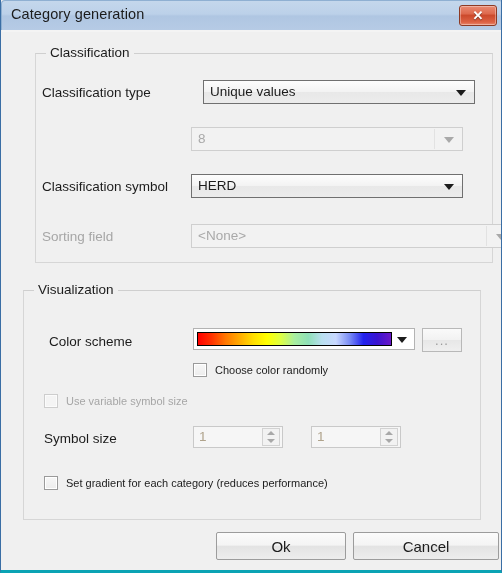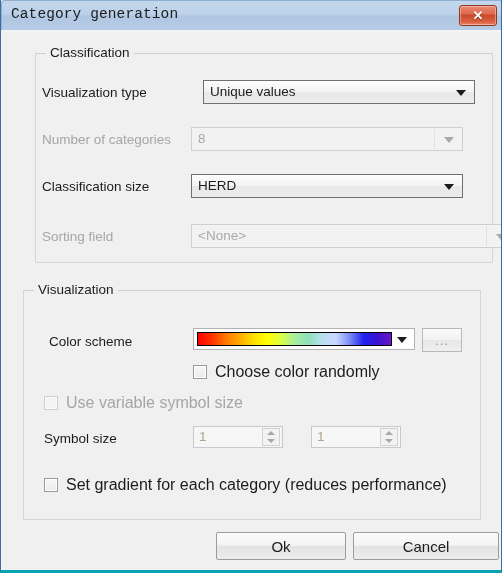--- a/index.html
+++ b/index.html
@@ -35,21 +35,20 @@
     border-radius: 4px 4px 0 0;
   }
   .titlebar-text {
     position: absolute;
     left: 9px;
     top: 5px;
     font-size: 14.5px;
     color: #1c1c1c;
     letter-spacing: 0.1px;
     white-space: nowrap;
-    font-family: Liberation Mono, monospace;
   }
   .close-btn {
     position: absolute;
     right: 5px;
     top: 4px;
     width: 38px;
     height: 21px;
     border-radius: 3px;
     background: linear-gradient(to bottom, #e98a72 0%, #de6a4e 40%, #cc4a2c 50%, #dd6244 85%, #e88a70 100%);
     border: 1px solid #8d3a24;
@@ -210,21 +209,21 @@
     cursor: pointer;
   }
   .checkbox.disabled {
     border: 1px solid #cdcdcd;
     background: #f4f4f4;
     box-shadow: inset 0 0 0 1px #fbfbfb;
     cursor: default;
   }
   .checkrow .ctext {
     margin-left: 8px;
-    font-size: 16px;
+    font-size: 11px;
     color: #1c1c1c;
     white-space: nowrap;
   }
   .checkrow .ctext.disabled { color: #a6a6a6; }
 
   
   .spinner {
     position: absolute;
     box-sizing: border-box;
     height: 22px;
@@ -303,34 +302,33 @@
     <div class="close-btn">
       <div class="close-x">✕</div>
     </div>
   </div>
   <div class="titlebar-underline"></div>
 
   <div class="groupbox" style="left:34px; top:53px; width:458px; height:210px;">
     <div class="group-title">Classification</div>
   </div>
 
-  <div class="flabel" style="left:41px; top:85px;">Visualization type</div>
+  <div class="flabel" style="left:41px; top:85px;">Classification type</div>
   <div class="combo" style="left:190px; top:80px; width:272px;margin-left:12px;">
     <div class="combo-text">Unique values</div>
     <div class="arrow"></div>
   </div>
 
-  <div class="flabel disabled" style="left:41px; top:132px;">Number of categories</div>
   <div class="combo disabled" style="left:190px; top:127px; width:272px;">
     <div class="combo-text">8</div>
     <div class="sep"></div>
     <div class="arrow"></div>
   </div>
 
-  <div class="flabel" style="left:41px; top:179px;">Classification size</div>
+  <div class="flabel" style="left:41px; top:179px;">Classification symbol</div>
   <div class="combo" style="left:190px; top:174px; width:272px;">
     <div class="combo-text">HERD</div>
     <div class="arrow"></div>
   </div>
 
   <div class="flabel disabled" style="left:41px; top:229px;">Sorting field</div>
   <div class="combo disabled" style="left:190px; top:224px; width:324px;">
     <div class="combo-text">&lt;None&gt;</div>
     <div class="sep"></div>
     <div class="arrow"></div>

